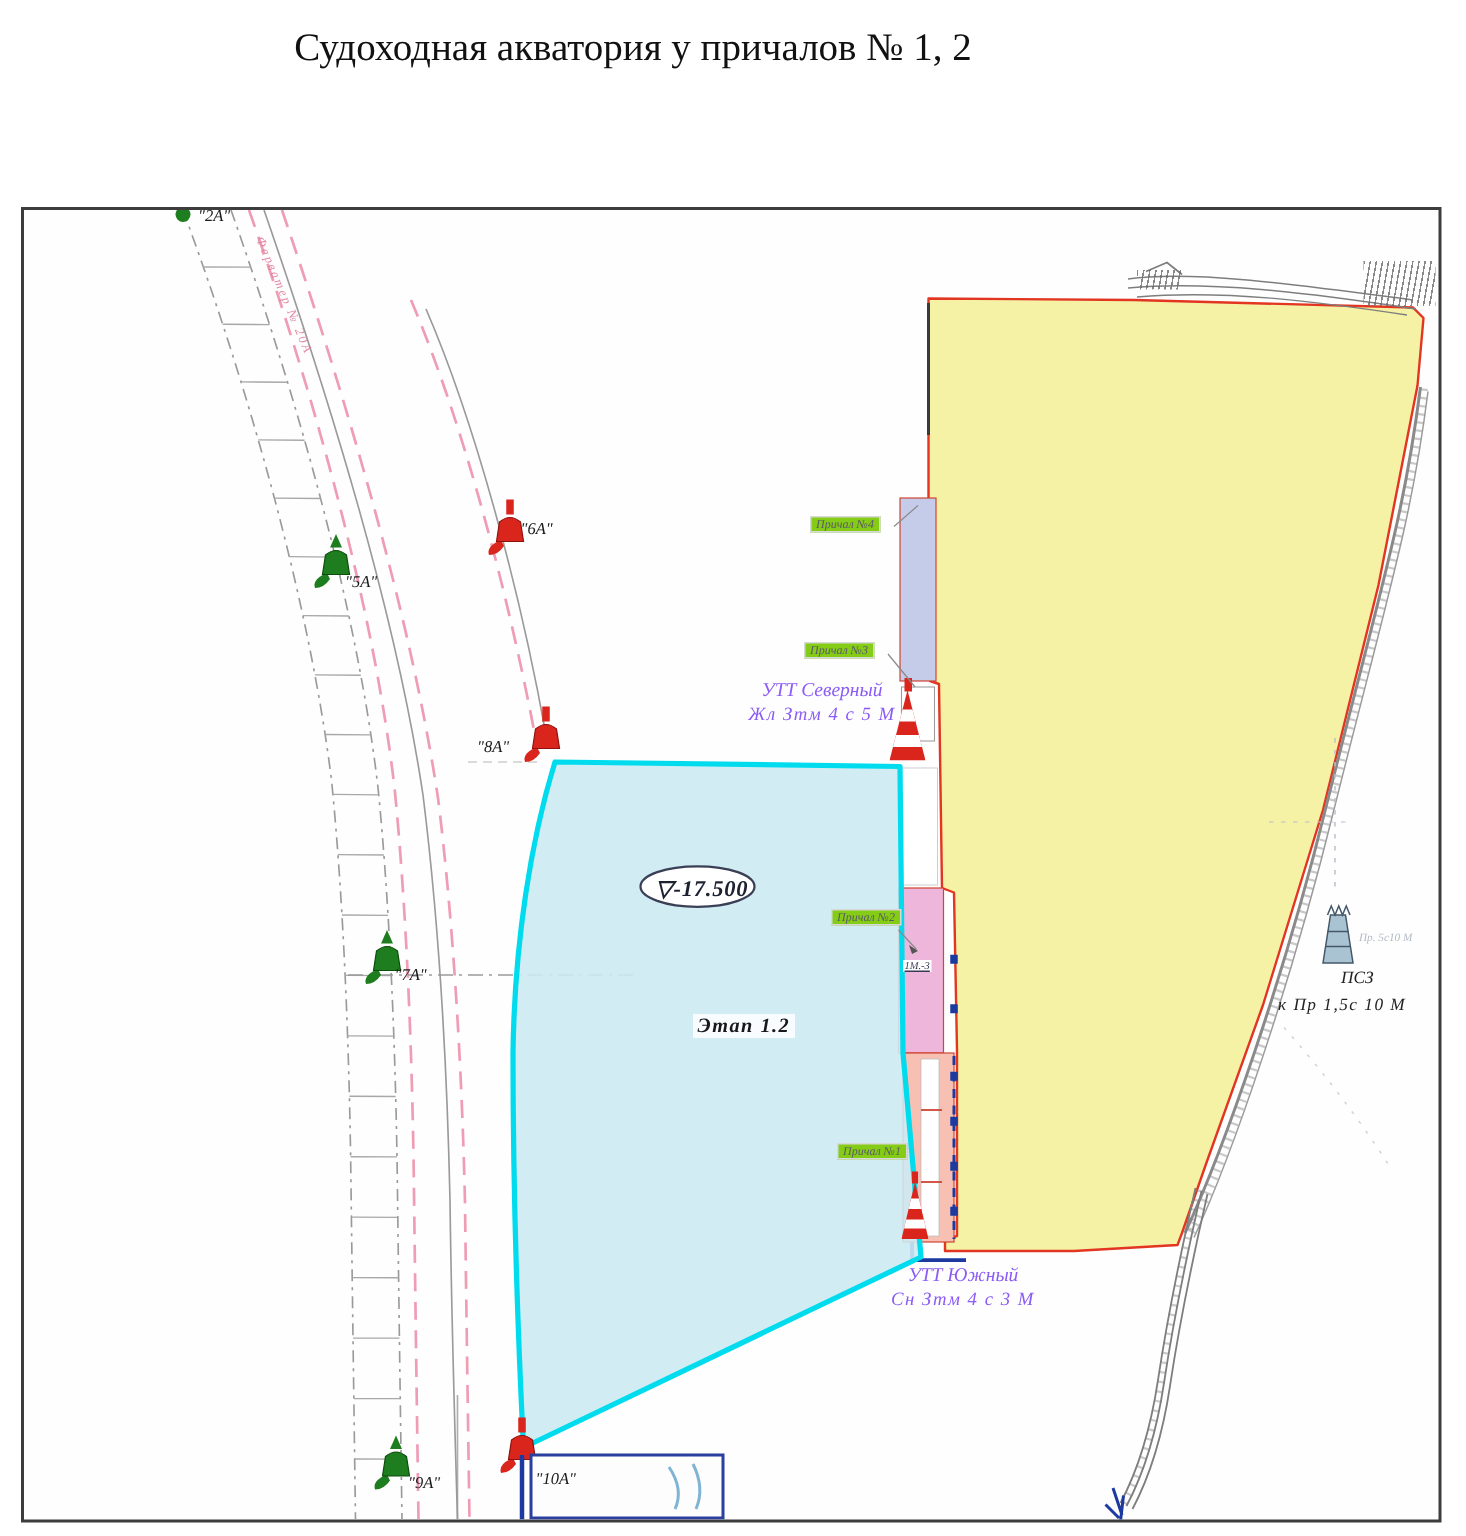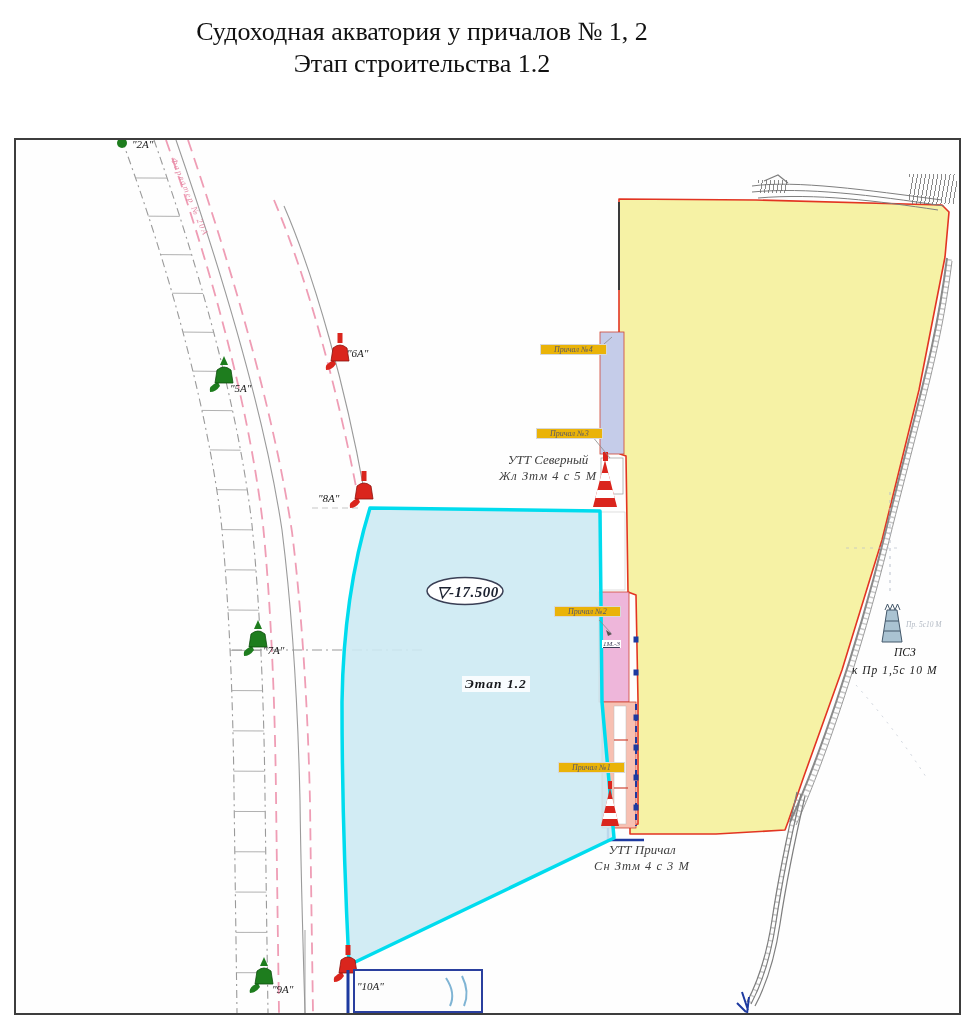--- a/index.html
+++ b/index.html
@@ -4,39 +4,38 @@
 <style>
   html,body{margin:0;padding:0;background:#ffffff;width:977px;height:1024px;overflow:hidden;}
   body{font-family:"Liberation Serif",serif;}
   .title-block{position:absolute;left:0;top:16px;width:844px;text-align:center;color:#111;}
   .title-block div{font-size:26px;line-height:32px;}
   .map-frame{position:absolute;left:14px;top:138px;width:947px;height:877px;
     border:2.5px solid #3d3d3d;box-sizing:border-box;background:#fefefe;}
   .map-frame svg{position:absolute;left:0;top:0;}
   .lbl{position:absolute;font-style:italic;color:#222;white-space:nowrap;}
   .buoy-label{font-size:11px;color:#1a1a1a;}
-  .berth-tag{font-size:8px;color:#5a5a66;background:#eab308;padding:0 13px;border:0.5px solid #d8d8d8;}
+  .berth-tag{font-size:8px;color:#5a5a66;background:#84cc16;padding:0 3px;border:0.5px solid #d8d8d8;}
   .fairway-text{font-size:8.5px;color:#e27d9b;letter-spacing:1.5px;transform-origin:0 0;transform:rotate(67deg);opacity:.9;}
-  .terminal{position:absolute;text-align:center;font-style:italic;color:#404040;}
+  .terminal{position:absolute;text-align:center;font-style:italic;color:#8b5cf6;}
   .terminal .l1{font-size:13px;line-height:16px;}
   .terminal .l2{font-size:12.5px;line-height:16px;letter-spacing:1px;}
   .stage-label{font-size:13.5px;font-weight:bold;background:rgba(255,255,255,.85);padding:0 3px;color:#16181c;letter-spacing:1px;}
   .depth-text{font-size:15px;font-weight:bold;color:#1c2230;letter-spacing:.5px;}
   .small-note{font-size:7px;color:#3a3a55;background:#fff;padding:0 1px;}
   .lh-faint{font-size:7.5px;color:#b3bac4;}
   .lh-name{font-size:11.5px;}
   .lh-char{font-size:11.5px;letter-spacing:1px;font-style:italic;}
   .hatch{position:absolute;background:repeating-linear-gradient(100deg,#6b6b6b 0 1px,transparent 1px 4px);opacity:.8;}
 </style>
 </head>
 <body>
 
 <div class="title-block">
   <div>Судоходная акватория у причалов № 1, 2</div>
-  <div>Этап строительства 1.2</div>
 </div>
 
 <div class="map-frame">
 
 <svg width="943" height="873" viewBox="0 0 943 873">
 
   <g stroke="#9a9a9a" fill="none" stroke-width="1.1">
     <path id="railL" stroke-dasharray="8,4,2,4" d="M106,0 C150,120 190,260 205,380 C213,460 217,560 218,650 C219,730 220,800 221,873"></path>
     <path id="railR" stroke-dasharray="8,4,2,4" d="M138,0 C182,125 222,265 236,385 C244,465 248,565 249,655 C250,735 251,805 252,873"></path>
     <g id="rungs" stroke="#a8a8a8" stroke-width="0.9">
@@ -228,21 +227,21 @@
   <span class="lbl berth-tag" style="left:520px;top:288px;">Причал №3</span>
   <span class="lbl berth-tag" style="left:538px;top:466px;">Причал №2</span>
   <span class="lbl berth-tag" style="left:542px;top:622px;">Причал №1</span>
   <span class="lbl small-note" style="left:586px;top:500px;text-decoration:underline;">1М.-3</span>
 
   <div class="terminal" style="left:468px;top:312px;width:128px;">
     <div class="l1">УТТ Северный</div>
     <div class="l2">Жл Зтм 4 с 5 М</div>
   </div>
   <div class="terminal" style="left:536px;top:702px;width:180px;">
-    <div class="l1">УТТ Причал</div>
+    <div class="l1">УТТ Южный</div>
     <div class="l2">Сн Зтм 4 с 3 М</div>
   </div>
 
   <span class="lbl depth-text" style="left:421px;top:443px;">▽-17.500</span>
   <span class="lbl stage-label" style="left:446px;top:536px;">Этап 1.2</span>
 
   <span class="lbl lh-faint" style="left:890px;top:480px;">Пр. 5с10 М</span>
   <span class="lbl lh-name" style="left:878px;top:506px;">ПСЗ</span>
   <span class="lbl lh-char" style="left:836px;top:524px;">к Пр 1,5с 10 М</span>
 

